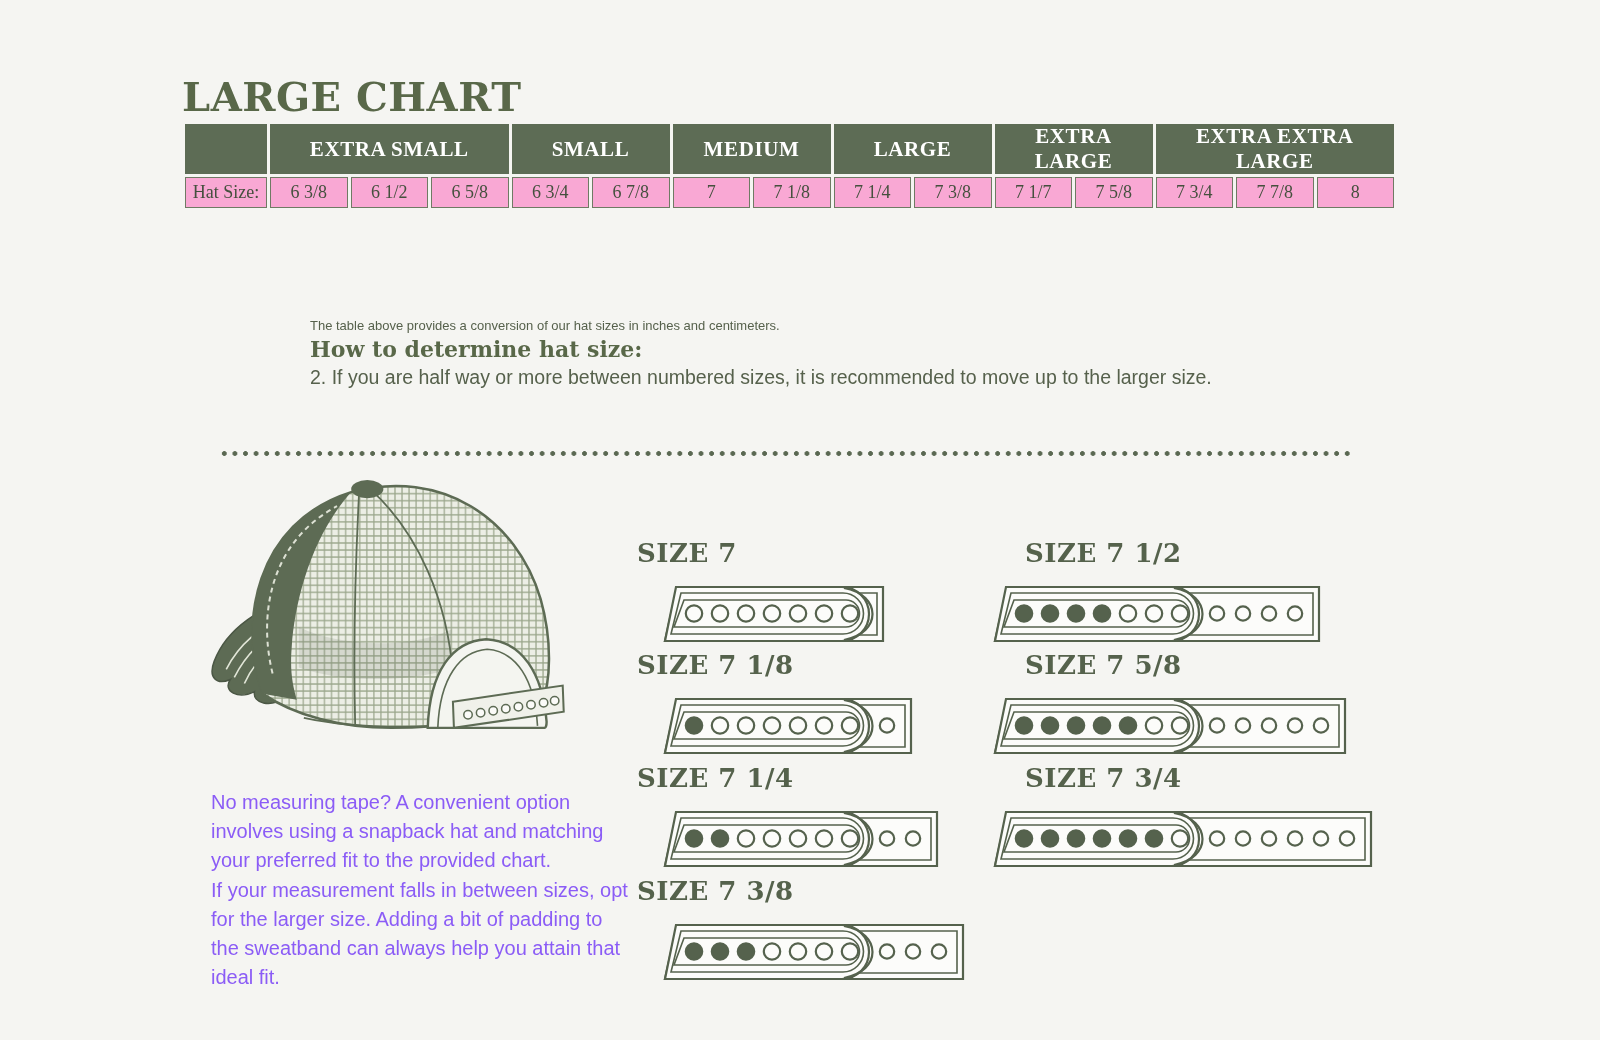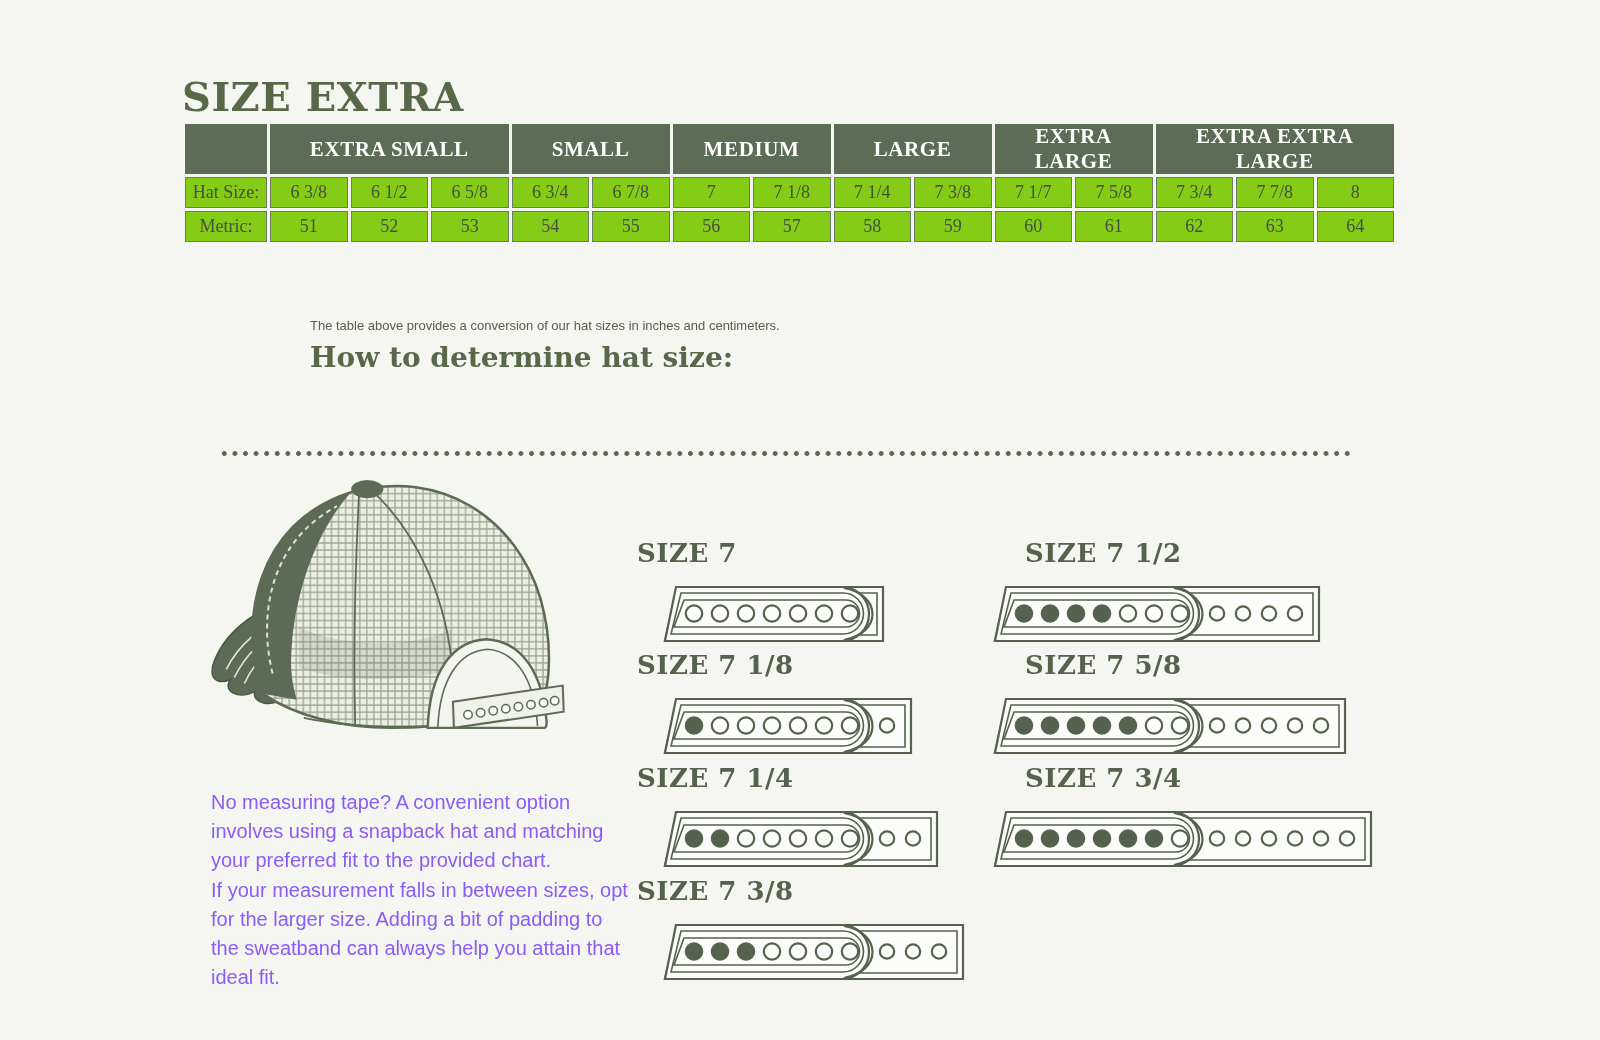--- a/index.html
+++ b/index.html
@@ -26,32 +26,32 @@
   }
   table.size-table col.label-col{width:82px;}
   table.size-table th.group,
   table.size-table th.corner{
     background:#5d6c55;color:#ffffff;
     font-family:"Liberation Serif",serif;font-weight:700;
     font-size:21px;letter-spacing:0.6px;height:32px;
     border:none;text-align:center;padding:0;
   }
   table.size-table td, table.size-table th.rowlabel{
-    background:#84cc16;border:1px solid #6f7a64;
+    background:#f9a8d4;border:1px solid #6f7a64;
     font-family:"Liberation Serif",serif;font-weight:400;
     font-size:18px;color:#45503e;text-align:center;
     height:29px;padding:0;white-space:nowrap;
   }
 
   
   #table-caption{left:310px;top:271px;font-size:13px;color:#56614c;margin-top:47px;}
   #how-to-heading{
     left:310px;top:318px;
     font-family:"DejaVu Serif",serif;font-weight:700;
-    font-size:28px;color:#596849;
+    font-size:22px;color:#596849;
   }
   #how-to-steps{left:310px;top:363px;font-size:19.5px;line-height:28px;color:#56614c;}
 
   
   #divider{
     left:219px;top:450px;width:1133px;height:7px;
     background-image:radial-gradient(circle, #5a6852 2.1px, rgba(0,0,0,0) 2.6px);
     background-size:10.6px 7px;background-position:0 50%;background-repeat:repeat-x;
   }
 
@@ -70,21 +70,21 @@
     font-size:26px;color:#55624c;letter-spacing:0.5px;
   }
   .strap-svg{position:absolute;}
 
   
   #hat{left:208px;top:476px;}
 </style>
 </head>
 <body>
 
-<h1 class="abs" id="page-title">SIZE EXTRA</h1>
+<h1 class="abs" id="page-title">LARGE CHART</h1>
 
 <div class="abs" id="table-wrap">
   <table class="size-table" id="size-table">
     <colgroup id="size-table-cols">
         <col class="label-col">
         <col>
         <col>
         <col>
         <col>
         <col>
@@ -120,46 +120,30 @@
           <td>7</td>
           <td>7 1/8</td>
           <td>7 1/4</td>
           <td>7 3/8</td>
           <td>7 1/7</td>
           <td>7 5/8</td>
           <td>7 3/4</td>
           <td>7 7/8</td>
           <td>8</td>
         </tr>
-        <tr>
-          <th class="rowlabel">Metric:</th>
-          <td>51</td>
-          <td>52</td>
-          <td>53</td>
-          <td>54</td>
-          <td>55</td>
-          <td>56</td>
-          <td>57</td>
-          <td>58</td>
-          <td>59</td>
-          <td>60</td>
-          <td>61</td>
-          <td>62</td>
-          <td>63</td>
-          <td>64</td>
-        </tr>
       </tbody>
   </table>
 </div>
 
 <p class="abs" id="table-caption">The table above provides a conversion of our hat sizes in inches and centimeters.</p>
 
 <h2 class="abs" id="how-to-heading">How to determine hat size:</h2>
 
 <div class="abs" id="how-to-steps">
+  <div>2. If you are half way or more between numbered sizes, it is recommended to move up to the larger size.</div>
 </div>
 
 <div class="abs" id="divider"></div>
 
 <svg class="abs" id="hat" width="378" height="272" viewBox="0 0 375 270" xmlns="http://www.w3.org/2000/svg">
   <defs>
     <pattern id="mesh" width="7" height="7" patternUnits="userSpaceOnUse">
       <rect width="7" height="7" fill="#eceee5"></rect>
       <path d="M0 3.5 H7 M3.5 0 V7" stroke="#9aa68b" stroke-width="1.2"></path>
     </pattern>

